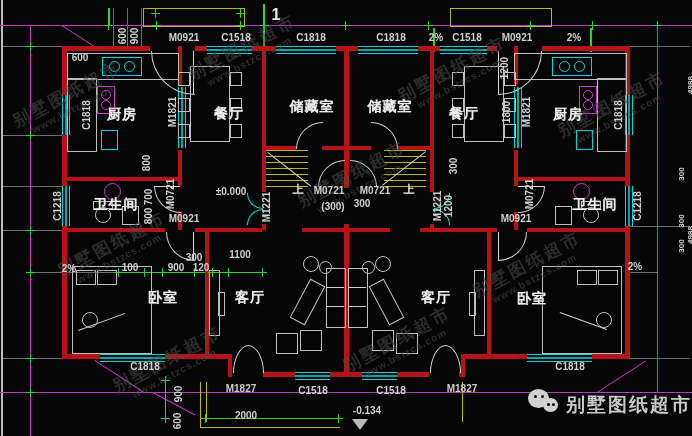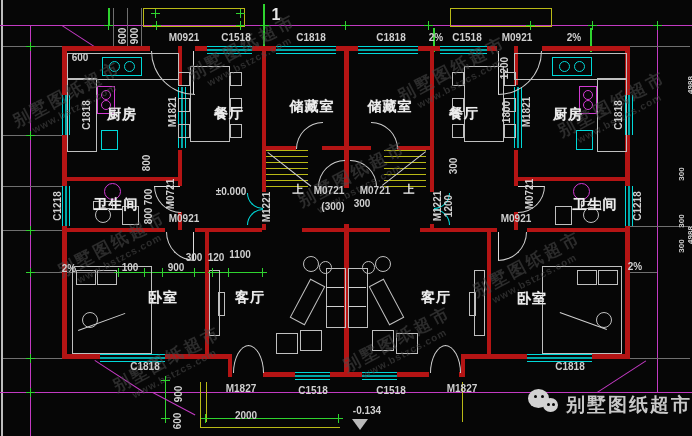--- a/index.html
+++ b/index.html
@@ -412,21 +412,21 @@
   <div class="t" style="left:375px;top:190px;">M0721</div>
   <div class="t" style="left:333px;top:206px;">(300)</div>
   <div class="t" style="left:362px;top:203px;">300</div>
   <div class="tv" style="left:266px;top:207px;">M1221</div>
   <div class="tv" style="left:437px;top:206px;">M1221</div>
   <div class="tv" style="left:448px;top:206px;">1200</div>
   <div class="tv" style="left:453px;top:166px;">300</div>
 
   <div class="t" style="left:130px;top:267px;">100</div>
   <div class="t" style="left:176px;top:267px;">900</div>
-  <div class="t" style="left:201px;top:257px;margin-left:15px;">120</div>
+  <div class="t" style="left:201px;top:267px;">120</div>
   <div class="t" style="left:240px;top:254px;">1100</div>
   <div class="t" style="left:194px;top:257px;">300</div>
   <div class="t" style="left:69px;top:268px;">2%</div>
   <div class="t" style="left:635px;top:266px;">2%</div>
 
   <div class="tv sm" style="left:681px;top:174px;">300</div>
   <div class="tv sm" style="left:681px;top:221px;">300</div>
   <div class="tv sm" style="left:681px;top:246px;">300</div>
   <div class="tv sm" style="left:690px;top:85px;">4988</div>
   <div class="tv sm" style="left:690px;top:235px;">4988</div>

